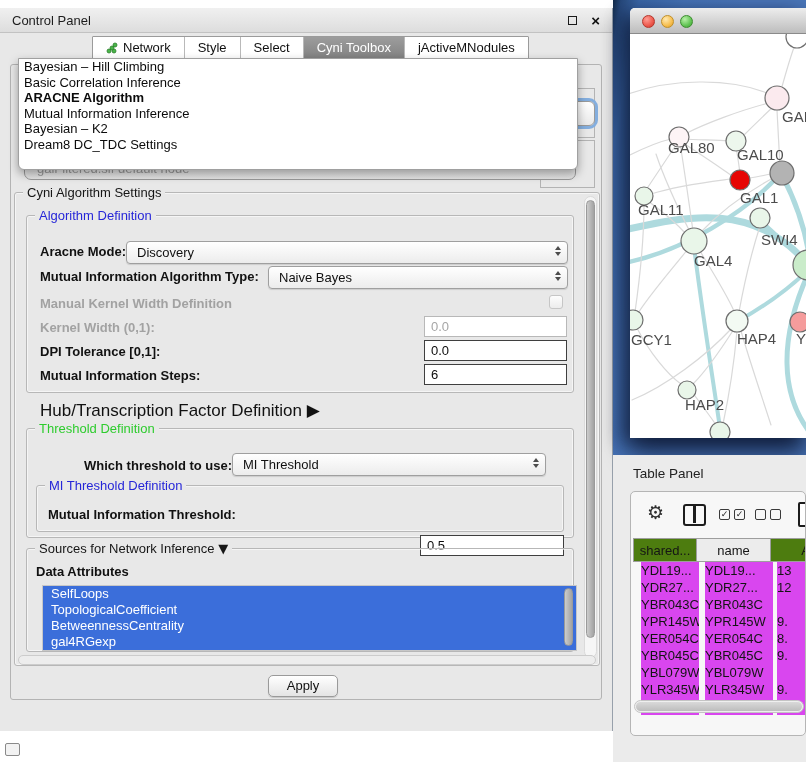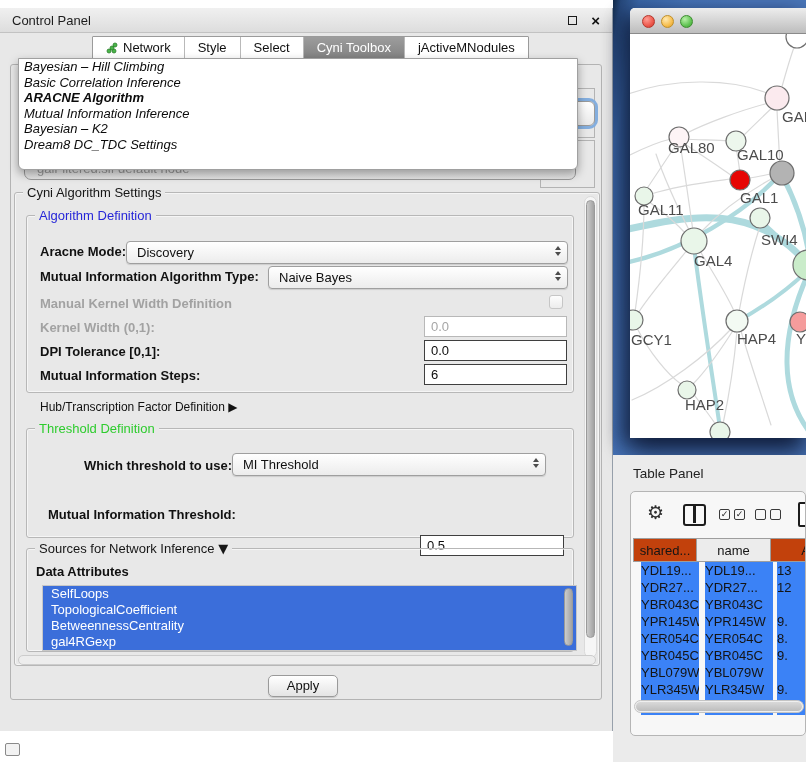--- a/index.html
+++ b/index.html
@@ -24,32 +24,32 @@
 
   
   .frag{position:absolute;z-index:4;}
   .frag-box{border:1px solid #b3b3b3;background:transparent;}
   .frag-combo-ring{border:1px solid #9a9a9a;border-radius:6px;background:linear-gradient(#ffffff,#e9e9e9);box-shadow:0 0 0 3px #84aede;}
   .frag-combo2{border:1px solid #9a9a9a;border-radius:7px;background:linear-gradient(#f8f8f8,#e3e3e3);color:#9a9a9a;font-size:13px;padding:12px 0 0 12px;}
 
   
   .popup{position:absolute;left:18px;top:50px;width:560px;height:112px;background:#ffffff;border:1px solid #a0a0a0;border-radius:0 0 6px 6px;box-shadow:0 4px 10px rgba(0,0,0,.35);z-index:30;overflow:hidden;}
   .popup-placeholder{height:17px;line-height:17px;text-align:center;color:#b2b2b2;font-size:13px;}
-  .popup-item{height:15.5px;line-height:15.5px;padding-left:5px;font-size:13px;color:#0b0b0b;font-style:italic;}
+  .popup-item{height:15.5px;line-height:15.5px;padding-left:5px;font-size:13px;color:#0b0b0b;}
   .popup-item.bold{font-weight:bold;}
 
   
   .groupbox{position:absolute;border:1px solid #b7b7b7;border-radius:3px;box-shadow:inset 0 0 0 1px rgba(255,255,255,.55);}
   .legend{position:absolute;top:-8px;left:8px;background:#e8e8e8;padding:0 4px;font-size:13px;color:#161616;white-space:nowrap;}
   .legend.blue{color:#2626d8;}
   .legend.green{color:#2ecc2e;}
 
   .flabel{position:absolute;font-size:13px;font-weight:bold;color:#111;white-space:nowrap;}
   .flabel.dis{color:#a2a2a2;}
-  .plainlabel{position:absolute;font-size:12px;color:#111;white-space:nowrap;}
+  .plainlabel{position:absolute;font-size:17px;color:#111;white-space:nowrap;}
   .tri{font-family:"DejaVu Sans",sans-serif;}
 
   .mac-combo{position:absolute;height:23px;border:1px solid #9f9f9f;border-radius:4px;background:linear-gradient(#ffffff,#ececec);display:flex;align-items:center;padding:0 22px 0 10px;font-size:13px;color:#101010;box-shadow:0 1px 1px rgba(0,0,0,.12);}
   .combo-arrows{position:absolute;right:6px;top:4px;display:flex;flex-direction:column;align-items:center;}
   .arr-up{width:0;height:0;border-left:3.5px solid transparent;border-right:3.5px solid transparent;border-bottom:4.5px solid #4c4c4c;margin-bottom:2px;}
   .arr-dn{width:0;height:0;border-left:3.5px solid transparent;border-right:3.5px solid transparent;border-top:4.5px solid #4c4c4c;}
 
   .field{position:absolute;height:21px;border:1px solid #3f3f3f;background:#fff;font-size:13px;color:#0c0c0c;padding:0 6px;}
   .field.dis{border-color:#b8b8b8;color:#a6a6a6;}
   .mac-checkbox{position:absolute;width:14px;height:14px;border:1px solid #c6c6c6;border-radius:3px;background:linear-gradient(#fdfdfd,#ececec);}
@@ -77,23 +77,23 @@
   .table-panel{position:absolute;left:613px;top:455px;width:193px;height:307px;background:#ebebeb;}
   .tp-title{position:absolute;left:20px;top:11px;font-size:13.5px;color:#222;}
   .tp-frame{position:absolute;left:17px;top:36px;width:176px;height:245px;background:#f7f7f7;border:1px solid #b5b5b5;border-radius:5px;overflow:hidden;}
   .gear{position:absolute;left:16px;top:9px;font-size:19px;color:#2e2e2e;font-family:"DejaVu Sans",sans-serif;}
   .split-icon{position:absolute;left:52px;top:12px;width:23px;height:22px;border:2.5px solid #1c1c1c;border-radius:3px;}
   .split-icon::after{content:"";position:absolute;left:8px;top:0;width:2.5px;height:17px;background:#1c1c1c;}
   .cbx{position:absolute;width:11px;height:11px;border:1.5px solid #3a3a3a;border-radius:2px;font-size:9px;line-height:9px;text-align:center;color:#222;}
   .page-icon{position:absolute;left:167px;top:10px;width:18px;height:25px;border:2px solid #1c1c1c;border-radius:2px;background:#fff;}
   .thead{position:absolute;top:46px;height:24px;display:flex;align-items:center;justify-content:center;font-size:13px;color:#151515;border:1px solid #9e9e9e;border-left:none;}
   .thead.first{border-left:1px solid #9e9e9e;}
-  .thead.blue{background:#c2410c;}
+  .thead.blue{background:#4d7c0f;}
   .thead.gray{background:#ececec;}
-  .trow-cell{position:absolute;height:17px;line-height:17px;font-size:13px;color:#141414;background:#3b82f6;white-space:nowrap;overflow:hidden;}
+  .trow-cell{position:absolute;height:17px;line-height:17px;font-size:13px;color:#141414;background:#d946ef;white-space:nowrap;overflow:hidden;}
   .tbl-hscroll{position:absolute;left:3px;top:208px;width:170px;height:13px;background:#efefef;border:1px solid #c4c4c4;border-radius:7px;}
   .tbl-hthumb{position:absolute;left:1px;top:1px;width:166px;height:9px;background:linear-gradient(#d9d9d9,#bdbdbd);border-radius:5px;}
 
   .dock-icon{position:absolute;left:5px;top:743px;width:15px;height:13px;border:1.5px solid #8a8a8a;border-radius:2px;background:#f2f2f2;}
 </style>
 </head>
 <body>
 
 <div class="stage">
 
@@ -194,20 +194,23 @@
     <div class="groupbox" style="left:26px;top:420px;width:548px;height:110px;">
       <span class="legend green">Threshold Definition</span>
     </div>
     <div class="flabel" style="left:84px;top:450px;">Which threshold to use:</div>
     <div class="mac-combo" style="left:232px;top:445px;width:314px;">
       <span>MI Threshold</span>
       <span class="combo-arrows">
           <span class="arr-up"></span>
           <span class="arr-dn"></span>
         </span>
+    </div>
+    <div class="groupbox" style="left:36px;top:477px;width:528px;height:47px;">
+      <span class="legend blue">MI Threshold Definition</span>
     </div>
     <div class="flabel" style="left:48px;top:499px;">Mutual Information Threshold:</div>
     <input class="field" style="left: 420px; top: 496px; width: 144px; margin-top: 31px;" value="0.5">
 
     <div class="groupbox" style="left:26px;top:540px;width:548px;height:104px;">
       <span class="legend">
         <span>Sources for Network Inference</span>
         <span class="tri"> ▼</span>
       </span>
     </div>

